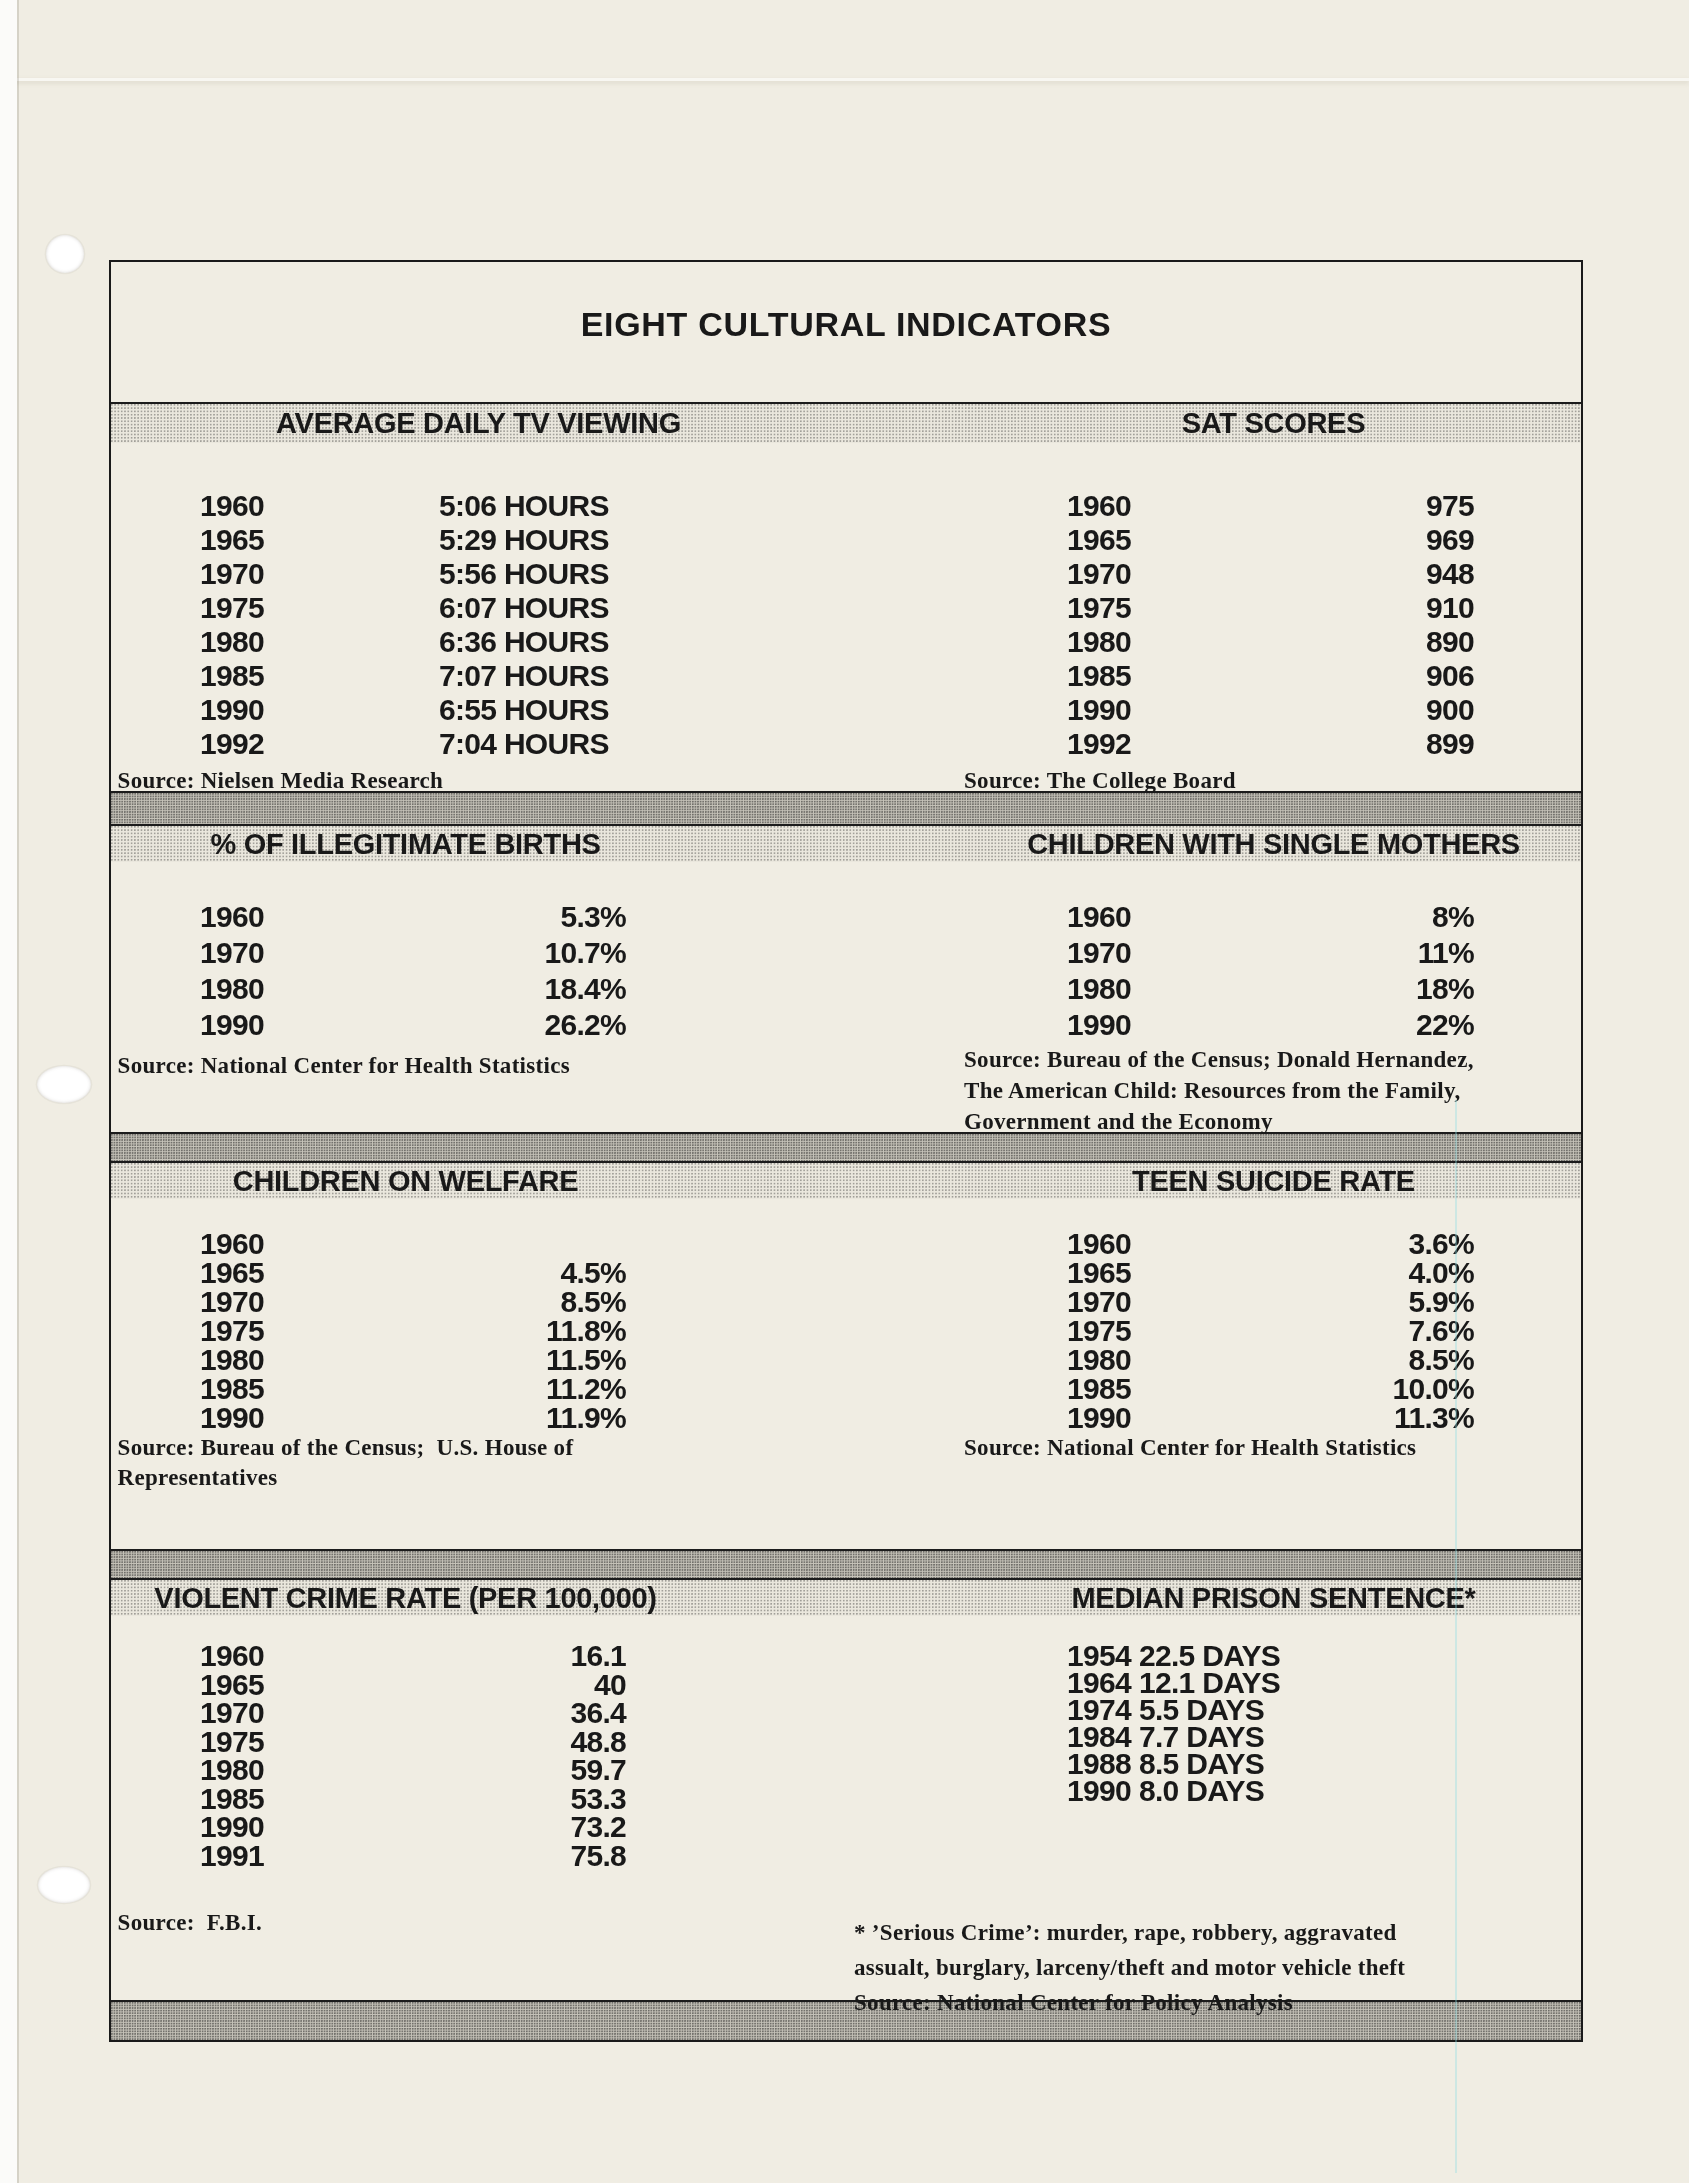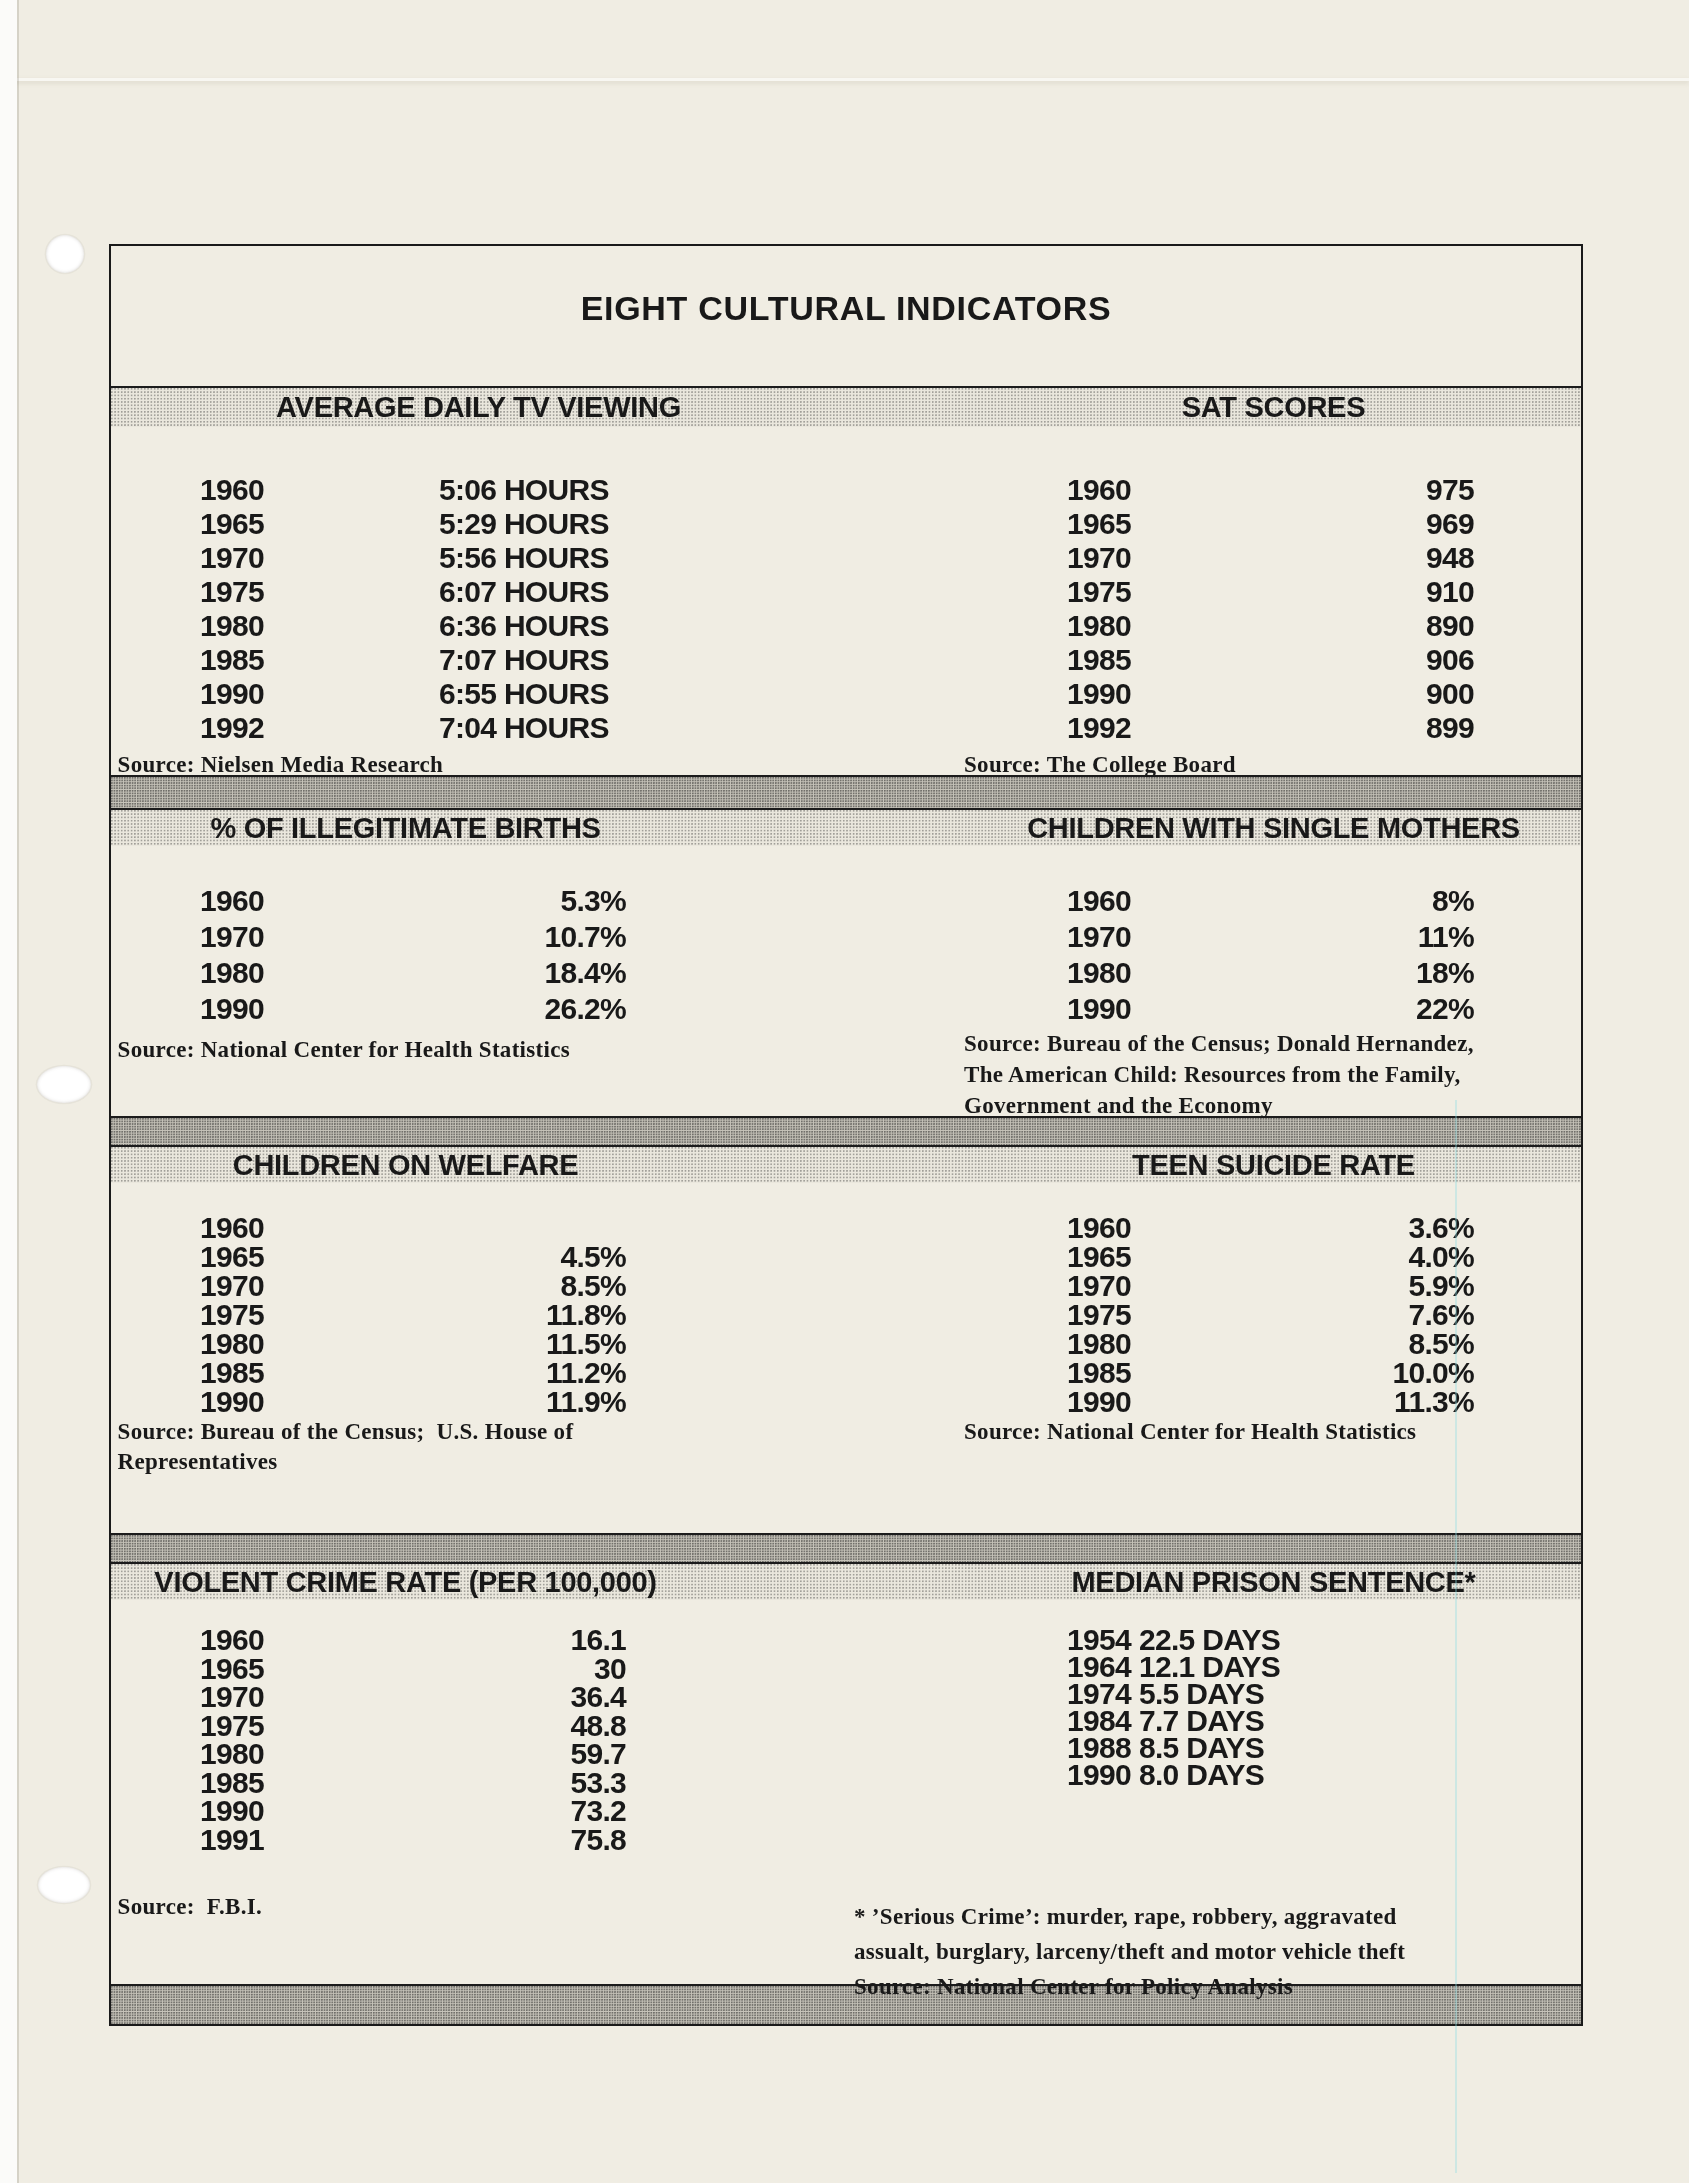--- a/index.html
+++ b/index.html
@@ -16,21 +16,21 @@
 
   .hole {
     position:absolute; background:#ffffff; border-radius:50%;
     box-shadow: inset 0 0 3.3px rgba(90,85,70,0.25), 0 0 0 1.3px rgba(120,115,100,0.08);
   }
   .hole1 { left:46px;  top:235px;  width:38px; height:38px; }
   .hole2 { left:37px;  top:1066px; width:54px; height:37px; }
   .hole3 { left:38px;  top:1867px; width:52px; height:36px; }
 
   .box {
-    position:absolute; left:109px; top:244px; width:1474px; height:1782px;
+    position:absolute; left:109px; top:260px; width:1474px; height:1782px;
     border:2.6px solid #1a1a1a; box-sizing:border-box;
     display:flex; flex-direction:column;
   }
 
   .title-area { height:140px; display:flex; align-items:center; justify-content:center; }
   .doc-title { font-size:34px; font-weight:700; letter-spacing:0.7px; margin-top:-14.6px; }
 
   .head-band {
     border-top:2.6px solid #1c1c1c; box-sizing:border-box;
     background-color:#eae7dd;
@@ -338,21 +338,21 @@
   </div>
   <div class="content-row cr4">
     <div class="ccell lhalf c6">
       <div class="rows">
           <div class="drow">
             <span class="year">1960</span>
             <span class="val ar">16.1</span>
           </div>
           <div class="drow">
             <span class="year">1965</span>
-            <span class="val ar">30</span>
+            <span class="val ar">40</span>
           </div>
           <div class="drow">
             <span class="year">1970</span>
             <span class="val ar">36.4</span>
           </div>
           <div class="drow">
             <span class="year">1975</span>
             <span class="val ar">48.8</span>
           </div>
           <div class="drow">

